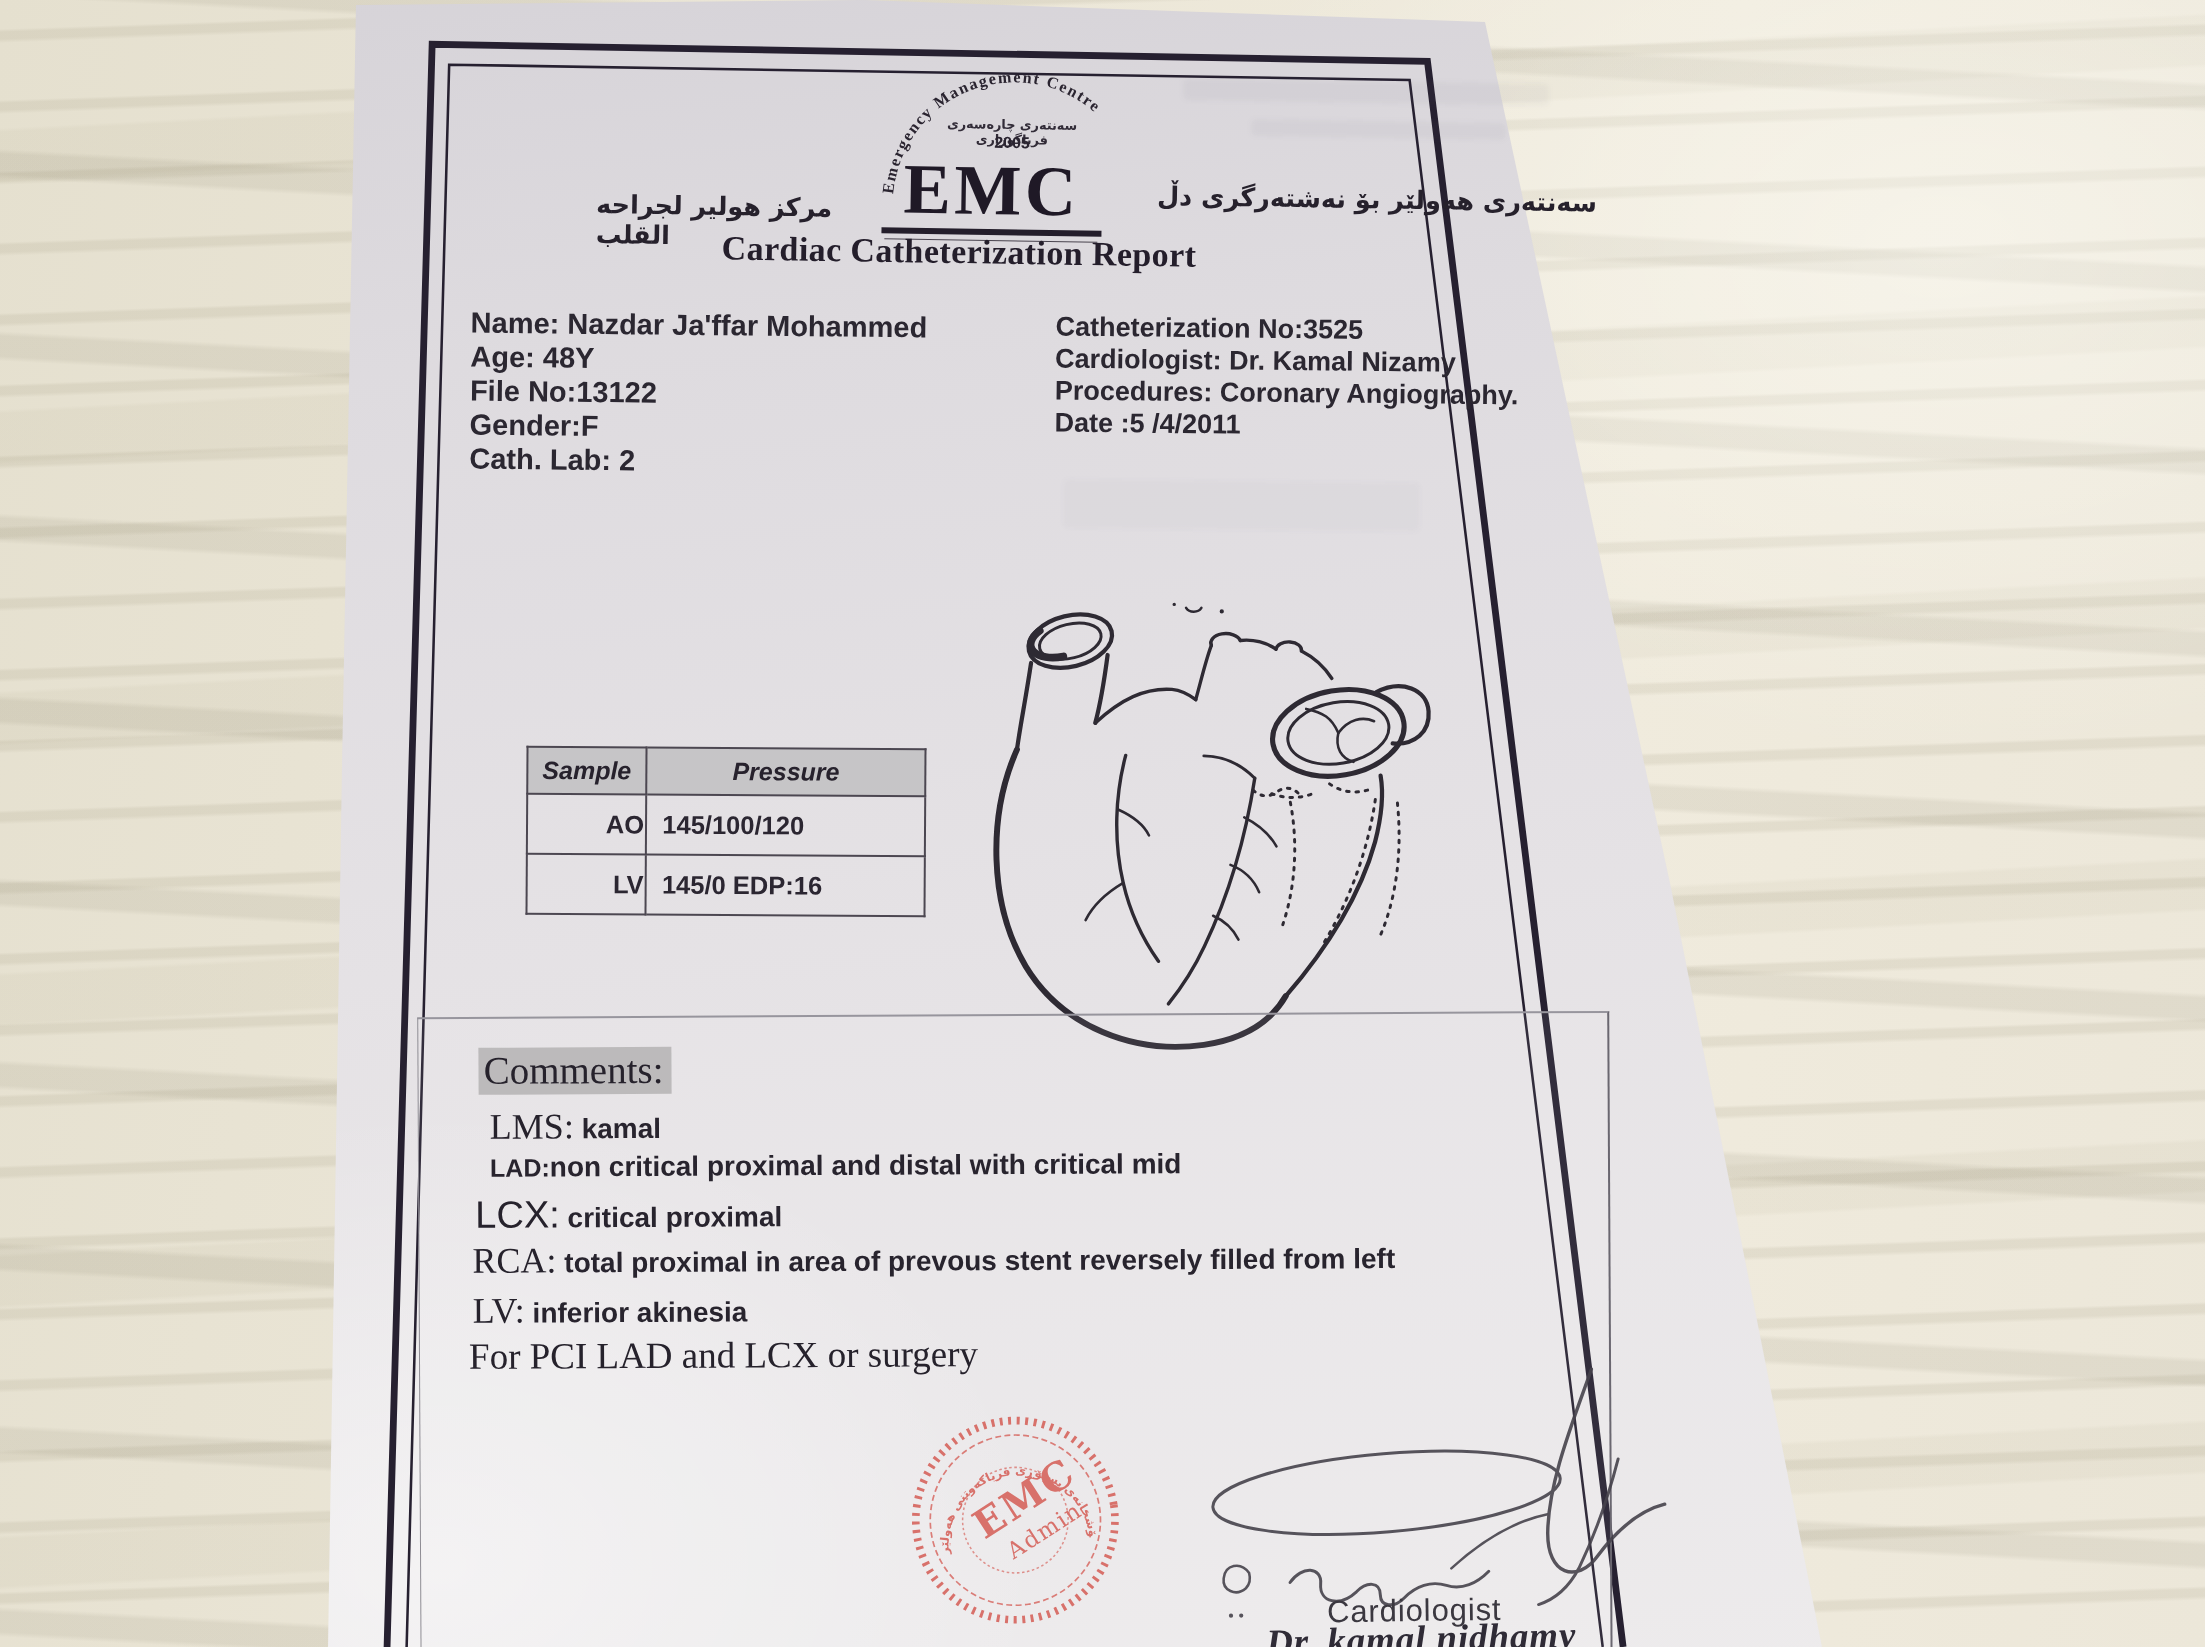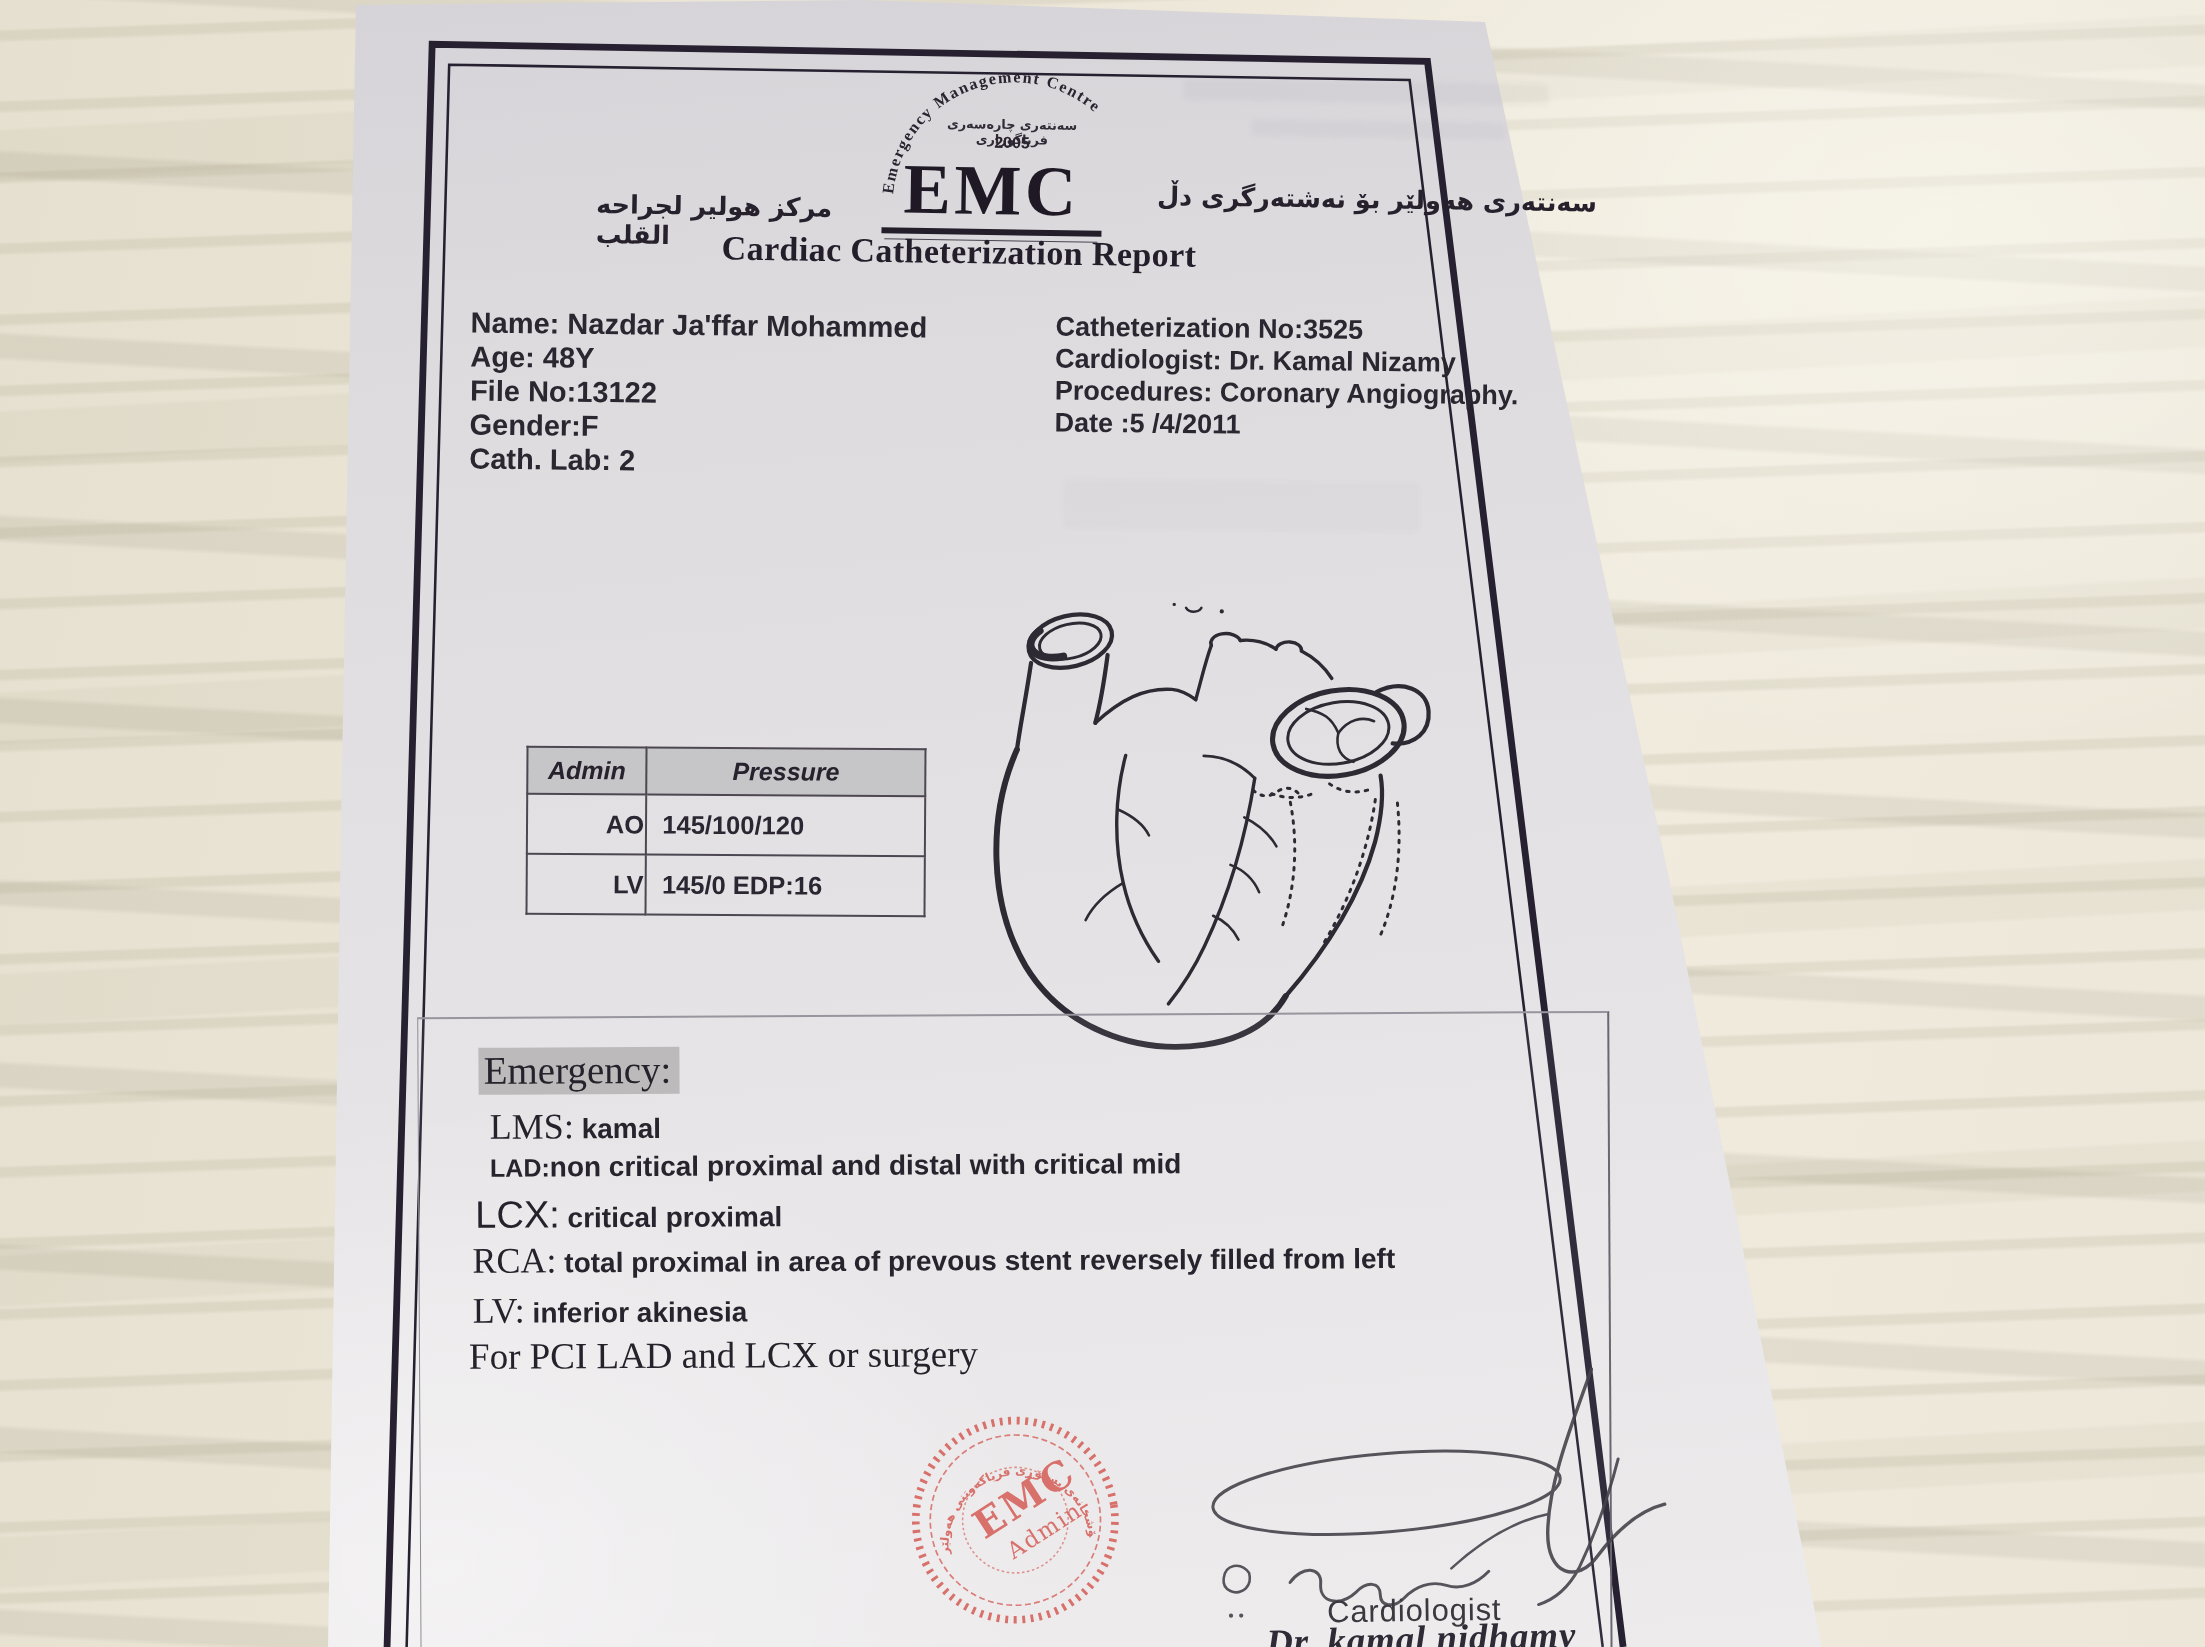--- a/index.html
+++ b/index.html
@@ -102,21 +102,21 @@
   <div class="abs r2 rblock" style="left:1055px;top:313px;">
     <div>Catheterization No:3525</div>
     <div>Cardiologist: Dr. Kamal Nizamy</div>
     <div>Procedures: Coronary Angiography.</div>
     <div>Date   :5 /4/2011</div>
   </div>
 
   <table class="ptable abs r3" style="left:526px;top:747px;">
     <tbody>
         <tr>
-      <th>Admin</th>
+      <th>Sample</th>
       <th>Pressure</th>
     </tr>
     <tr>
       <td class="smp">AO</td>
       <td class="prs">145/100/120</td>
     </tr>
     <tr>
       <td class="smp">LV</td>
       <td class="prs">145/0 EDP:16</td>
     </tr>
@@ -170,21 +170,21 @@
       </g>
 
       <path d="M 228,22 A 10,8 0 0 0 246,22" stroke-width="3"></path>
       <circle cx="270" cy="26" r="2.5" fill="#2e2a33" stroke="none"></circle>
       <circle cx="214" cy="18" r="2" fill="#2e2a33" stroke="none"></circle>
     </g>
   </svg>
 
   <div class="abs r4 cbox" style="left:419px;top:1014px;width:1189px;height:681px;">
     <div class="abs" style="left:60px;top:29px;">
-      <span class="cheading">Emergency:</span>
+      <span class="cheading">Comments:</span>
     </div>
     <div class="abs" style="left:71px;top:87px;"><span class="clabel-serif">LMS:</span><span class="ctext"> kamal</span></div>
     <div class="abs" style="left:71px;top:133px;"><span class="ctext" style="font-size:25px;">LAD:</span><span class="ctext">non critical proximal and distal with critical mid</span></div>
     <div class="abs" style="left:56px;top:175px;"><span class="clabel-serif-lg">LCX:</span><span class="ctext"> critical proximal</span></div>
     <div class="abs" style="left:53px;top:221px;"><span class="clabel-serif">RCA:</span><span class="ctext"> total proximal in area of prevous stent  reversely filled from left</span></div>
     <div class="abs" style="left:53px;top:271px;"><span class="clabel-serif">LV:</span><span class="ctext"> inferior akinesia</span></div>
     <div class="abs cfooter" style="left:49px;top:316px;">For PCI LAD and LCX or surgery</div>
   </div>
 
   <svg class="abs r5" style="left:904px;top:1411px;opacity:.82;" width="223" height="237" viewBox="0 0 262 278">

